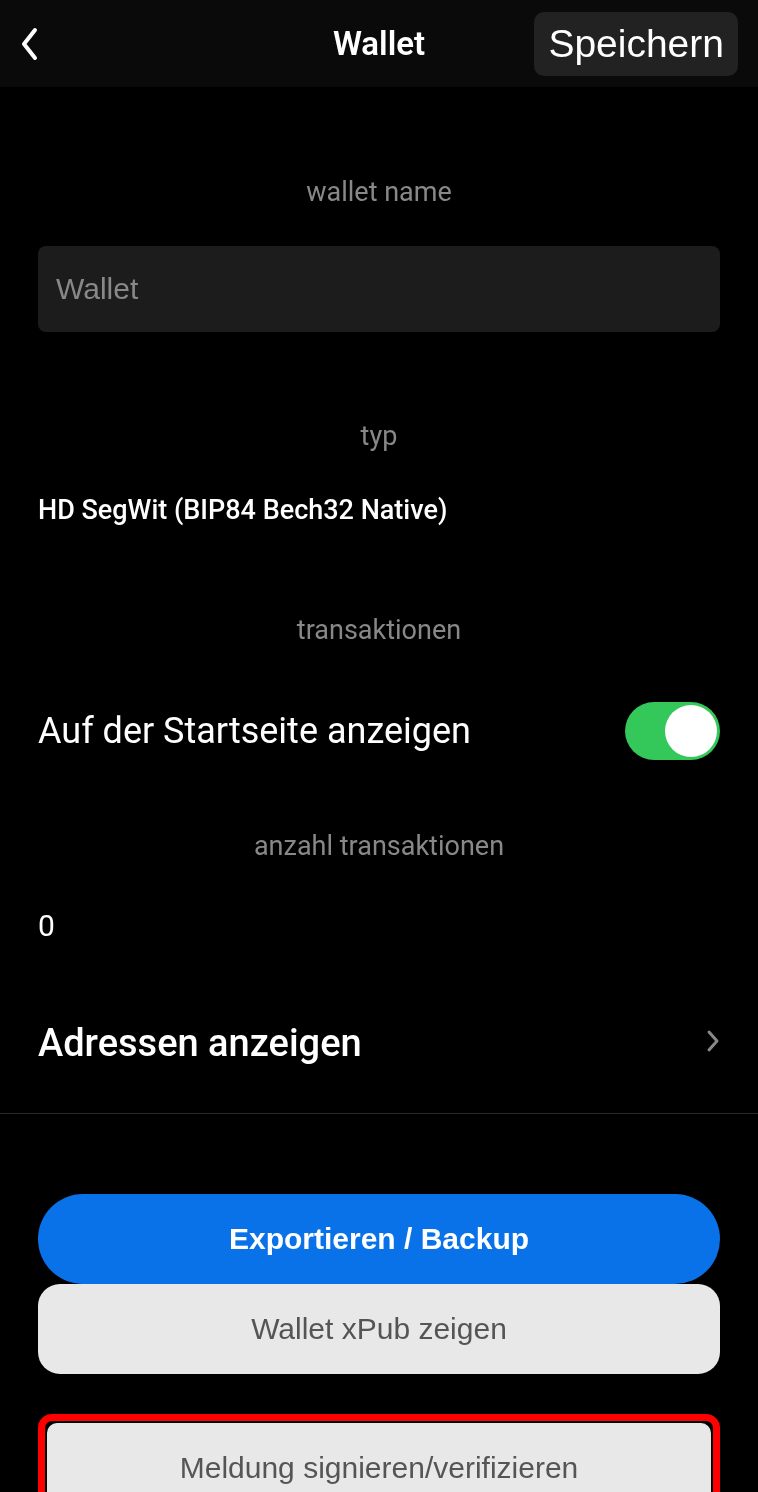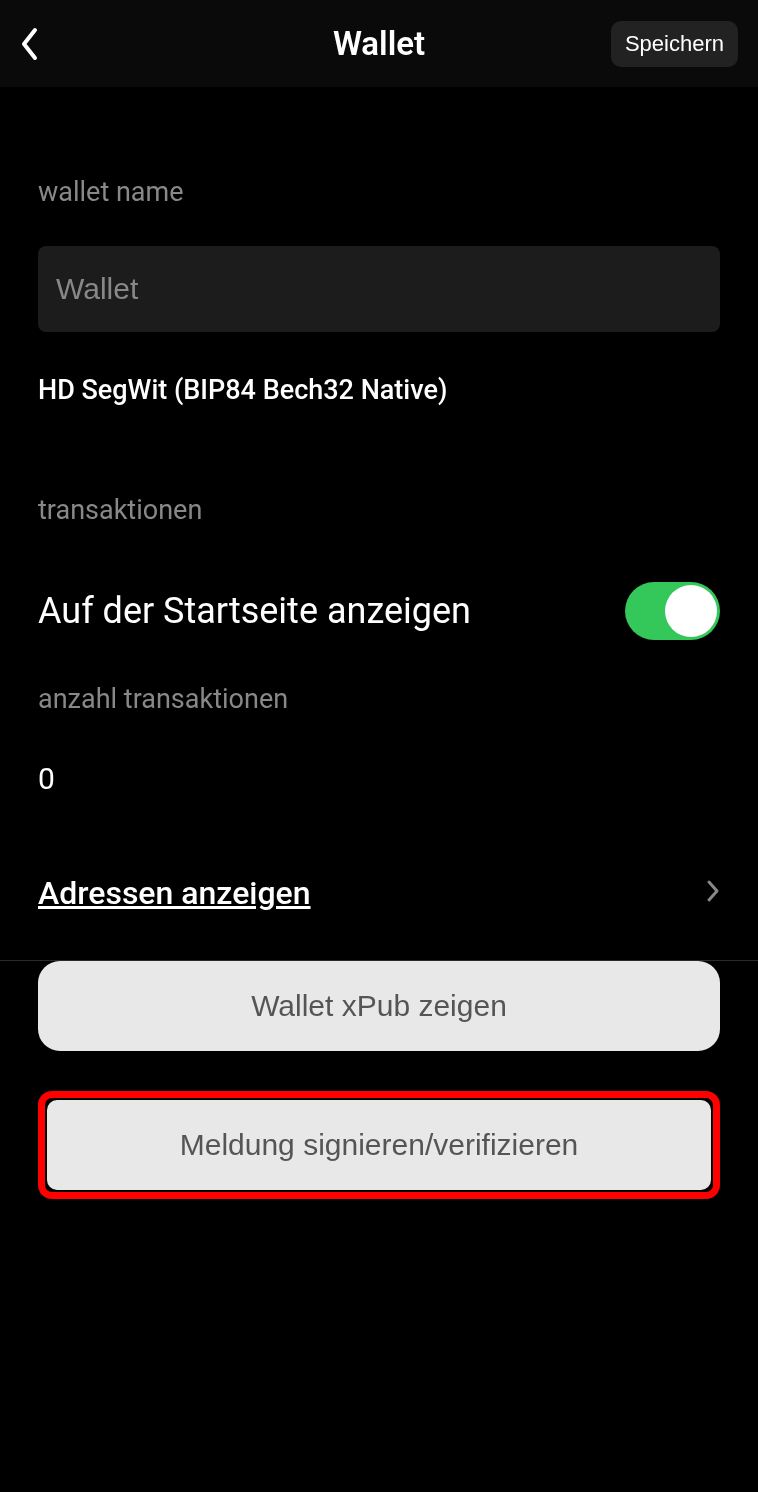--- a/index.html
+++ b/index.html
@@ -32,34 +32,35 @@
       font-size: 33px;
       font-weight: 600;
       color: #fff;
       position: absolute;
       left: 50%;
       transform: translateX(-50%);
     }
     .save-btn {
       background: #222;
       color: #fff;
-      font-size: 22px;
+      font-size: 39px;
       font-weight: 500;
       padding: 10px 14px;
       border-radius: 10px;
       border: none;
     }
     .content { padding: 0 38px; }
     .section-label {
       color: #888;
       font-size: 27px;
       font-weight: 400;
       margin-top: 88px;
-    }
-    .section-label.tight { margin-top: 43px; }
+      text-align: center;
+    }
+    .section-label.tight { margin-top: 70px; }
     .input-field {
       width: 100%;
       margin-top: 38px;
       background: #1c1c1c;
       border: none;
       border-radius: 8px;
       padding: 26px 18px;
       font-size: 30px;
       color: #999;
     }
@@ -106,23 +107,22 @@
       display: flex;
       align-items: center;
       justify-content: space-between;
       margin-top: 78px;
       padding-bottom: 48px;
       margin-left: -10px;
       padding-left: 10px;
     }
     .nav-row-label {
       color: #fff;
-      font-size: 32px;
-      font-weight: 500;
-      text-decoration: underline;
+      font-size: 38px;
+      font-weight: 500;
     }
     .chevron svg { width: 14px; height: 24px; }
     .divider {
       height: 1px;
       background: #2a2a2a;
       width: 100%;
     }
     .btn {
       display: block;
       width: 100%;
@@ -163,20 +163,21 @@
   </div>
   <div class="header-title">Wallet</div>
   <button class="save-btn">Speichern</button>
 </div>
 
 <div class="content">
 
   <div class="section-label">wallet name</div>
   <input class="input-field" type="text" placeholder="Wallet" style="">
 
+  <div class="section-label">typ</div>
   <div class="value-text">HD SegWit (BIP84 Bech32 Native)</div>
 
   <div class="section-label">transaktionen</div>
   <div class="toggle-row">
     <div class="toggle-label">Auf der Startseite anzeigen</div>
     <div class="toggle">
       <div class="toggle-knob"></div>
     </div>
   </div>
 
@@ -189,18 +190,19 @@
       <svg viewBox="0 0 14 24" fill="none" stroke="#888" stroke-width="3" stroke-linecap="round" stroke-linejoin="round">
           <polyline points="3,3 11,12 3,21"></polyline>
         </svg>
     </div>
   </div>
 </div>
 
 <div class="divider"></div>
 
 <div class="content">
+  <button class="btn btn-primary">Exportieren / Backup</button>
   <button class="btn btn-secondary">Wallet xPub zeigen</button>
   <div class="btn-highlight-wrapper">
     <button class="btn btn-secondary">Meldung signieren/verifizieren</button>
   </div>
 
 </div>
 
 </body></html>

